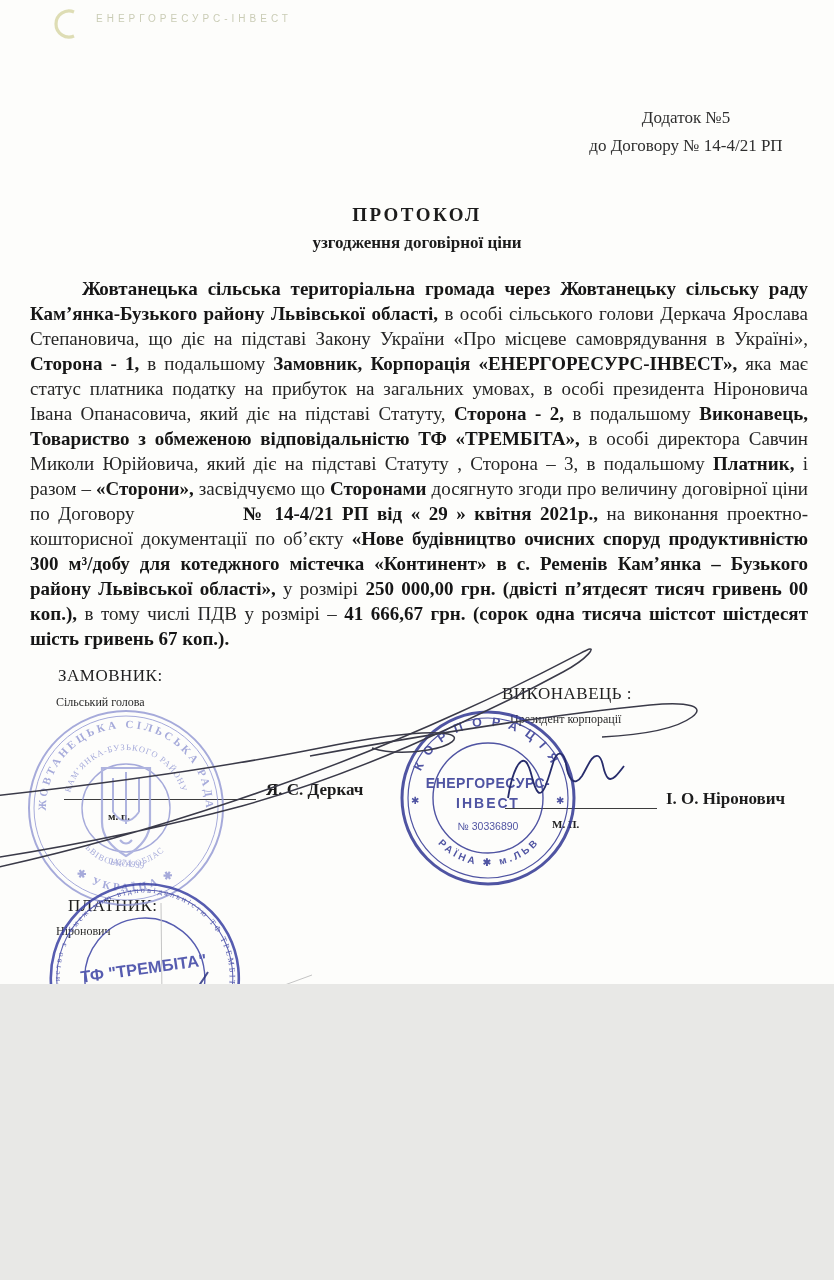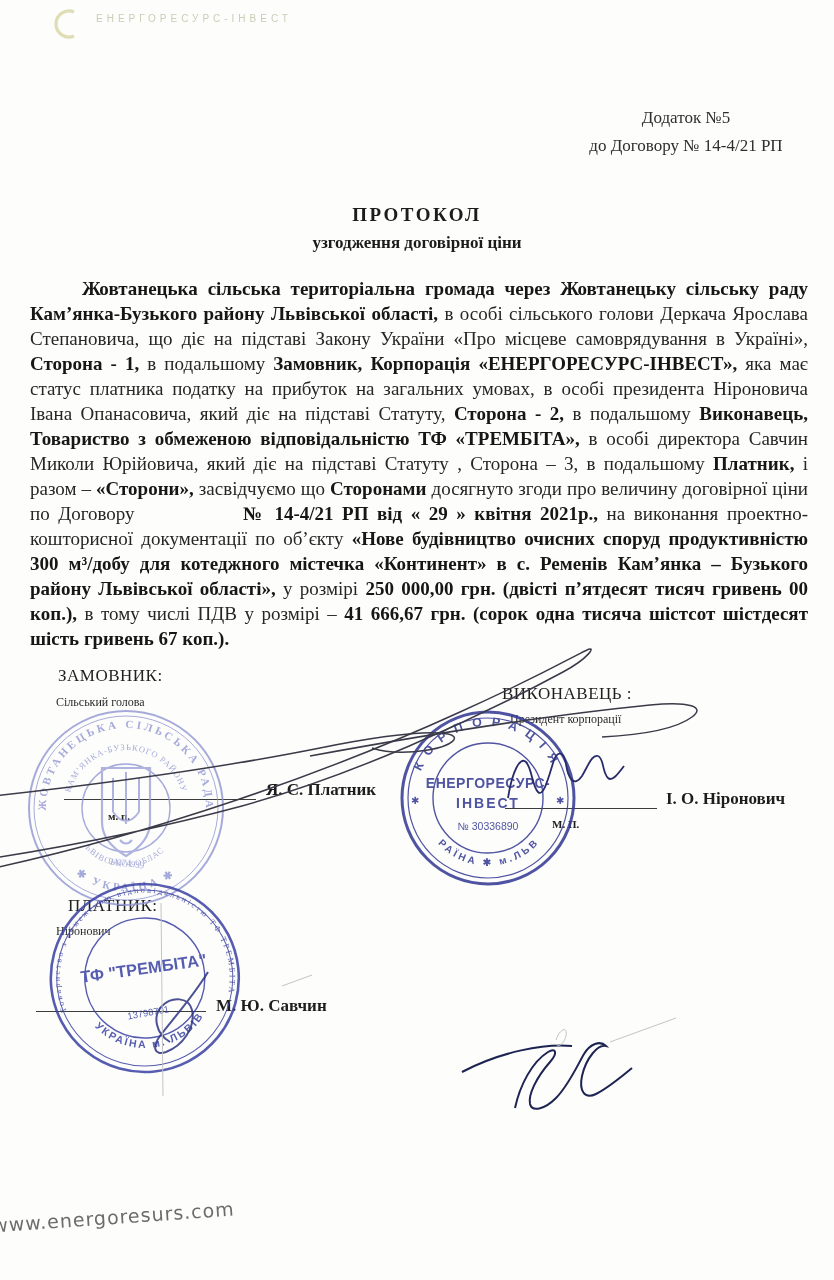--- a/index.html
+++ b/index.html
@@ -1,16 +1,16 @@
 <!DOCTYPE html>
 <html lang="uk"><head>
 <meta charset="utf-8">
 <style>
   html,body{margin:0;padding:0;background:#e8e8e6;}
-  #page{position:relative;width:834px;height:1280px;background:#fdfdfb;margin:0 auto;overflow:hidden;
+  #page{position:relative;width:834px;height:984px;background:#fdfdfb;margin:0 auto;overflow:hidden;
         font-family:"Liberation Serif", serif;color:#222;}
   .abs{position:absolute;}
   
   #logo-arc{left:52px;top:9px;width:26px;height:30px;}
   #logo-text{left:96px;top:13px;font-family:"Liberation Sans",sans-serif;font-size:10px;letter-spacing:4px;
              color:#b9bc9e;opacity:.75;white-space:nowrap;}
   
   #annex{left:540px;top:104px;width:292px;text-align:center;font-size:17px;line-height:28px;color:#2e2e2e;}
   
   #title{left:0;top:204px;width:834px;text-align:center;font-weight:bold;font-size:19px;letter-spacing:2.5px;color:#1c1c1c;}
@@ -49,21 +49,21 @@
   </div>
 
   <div id="title" class="abs">ПРОТОКОЛ</div>
   <div id="subtitle" class="abs">узгодження договірної ціни</div>
 
   <div id="body-par" class="abs"><span class="b">Жовтанецька сільська територіальна громада через Жовтанецьку сільську раду Кам’янка-Бузького району Львівської області, </span><span>в особі сільського голови Деркача Ярослава Степановича, що діє на підставі Закону України «Про місцеве самоврядування в Україні», </span><span class="b">Сторона - 1, </span><span>в подальшому </span><span class="b">Замовник, Корпорація «ЕНЕРГОРЕСУРС-ІНВЕСТ», </span><span>яка має статус платника податку на прибуток на загальних умовах, в особі президента Ніроновича Івана Опанасовича, який діє на підставі Статуту, </span><span class="b">Сторона - 2, </span><span>в подальшому </span><span class="b">Виконавець, Товариство з обмеженою відповідальністю ТФ «ТРЕМБІТА», </span><span>в особі директора Савчин Миколи Юрійовича, який  діє на підставі Статуту , Сторона – 3, в подальшому </span><span class="b">Платник, </span><span>і разом – </span><span class="b">«Сторони», </span><span>засвідчуємо що </span><span class="b">Сторонами </span><span>досягнуто згоди про величину договірної ціни по Договору </span><span style="display: inline-block; width: 96px;"></span><span class="b">№ 14-4/21 РП від « 29 » квітня 2021р., </span><span>на виконання проектно-кошторисної документації по об’єкту </span><span class="b">«Нове будівництво очисних споруд продуктивністю 300 м³/добу для котеджного містечка «Континент» в с. Ременів Кам’янка – Бузького району Львівської області», </span><span>у розмірі </span><span class="b">250 000,00 грн. (двісті п’ятдесят тисяч гривень 00 коп.), </span><span>в тому числі ПДВ у розмірі – </span><span class="b">41 666,67 грн. (сорок одна тисяча шістсот шістдесят шість гривень 67 коп.). </span></div>
 
   <div class="abs sig-label" style="left:58px;top:666px;">ЗАМОВНИК:</div>
   <div class="abs sig-pos" style="left:56px;top:695px;">Сільський голова</div>
   <div class="abs sig-line" style="left:64px;top:799px;width:192px;"></div>
-  <div class="abs sig-name" style="left:266px;top:780px;">Я. С. Платник</div>
+  <div class="abs sig-name" style="left:266px;top:780px;">Я. С. Деркач</div>
   <div class="abs sig-mp" style="left:108px;top:810px;">м. п.</div>
 
   <div class="abs sig-label" style="left:502px;top:684px;">ВИКОНАВЕЦЬ :</div>
   <div class="abs sig-pos" style="left:510px;top:712px;">Президент корпорації</div>
   <div class="abs sig-line" style="left:505px;top:808px;width:152px;"></div>
   <div class="abs sig-name" style="left:666px;top:789px;">І. О. Ніронович</div>
   <div class="abs sig-mp" style="left:552px;top:818px;">М. П.</div>
 
   <div class="abs sig-label" style="left:68px;top:896px;">ПЛАТНИК:</div>
   <div class="abs sig-pos" style="left:56px;top:924px;">Ніронович</div>

